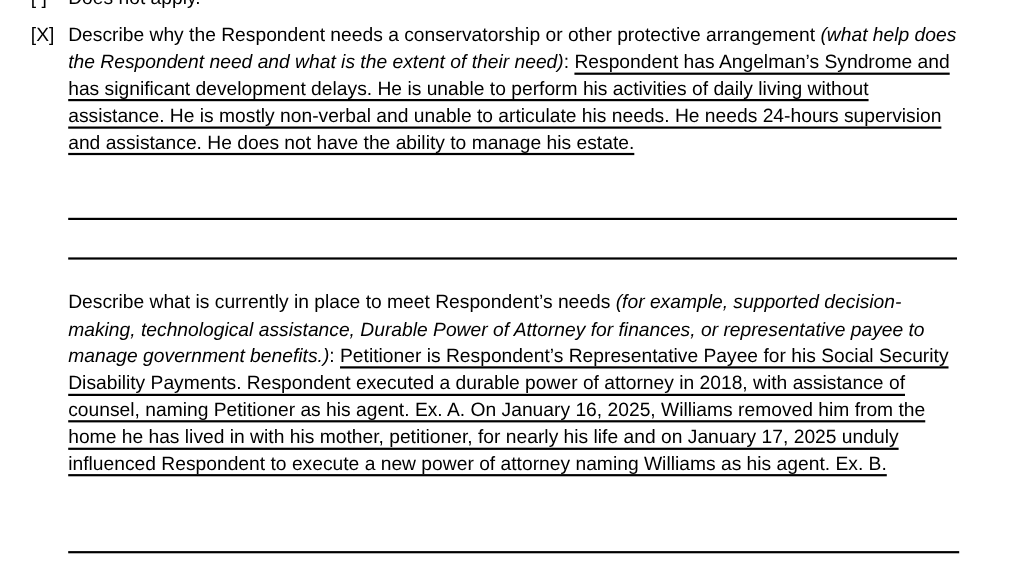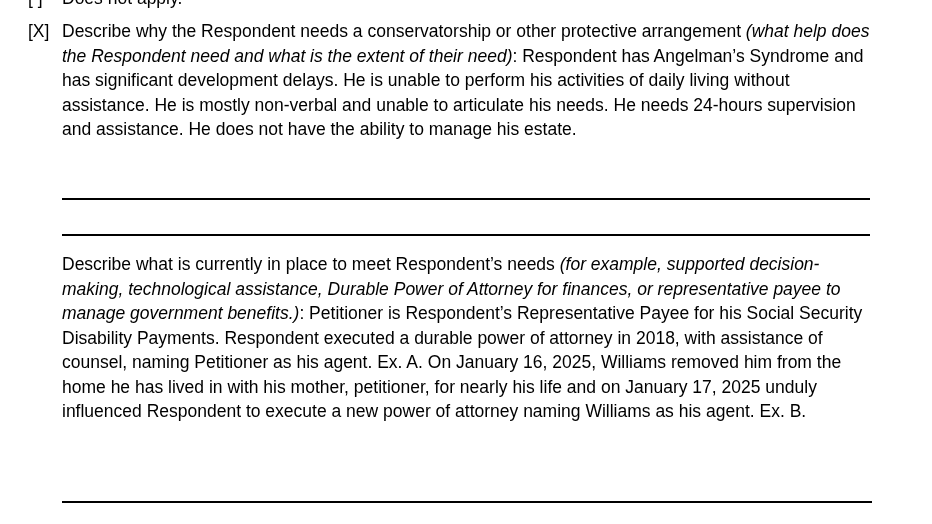--- a/index.html
+++ b/index.html
@@ -27,20 +27,21 @@
     flex: 0 0 34px;
     white-space: pre;
   }
   .ptext {
     width: 808px;
   }
   .it {
     font-style: italic;
   }
   .ans {
+    text-decoration: underline;
     text-decoration-thickness: 2px;
     text-underline-offset: 4px;
     text-decoration-skip-ink: none;
     margin-top: 16px;
   }
   .top-partial {
     position: absolute;
     top: -14px;
     left: 28px;
   }
@@ -53,21 +54,21 @@
     position: absolute;
     left: 62px;
     width: 808px;
     height: 0;
     border-top: 2px solid #000000;
   }
   .rule1 { top: 198px; }
   .rule2 { top: 234px; }
   .para2 {
     position: absolute;
-    top: 252px;
+    top: 262px;
     left: 62px;
     width: 808px;
   }
   .rule3 { top: 501px; width: 810px; }
 </style>
 </head>
 <body>
 
 <div class="page">
 

